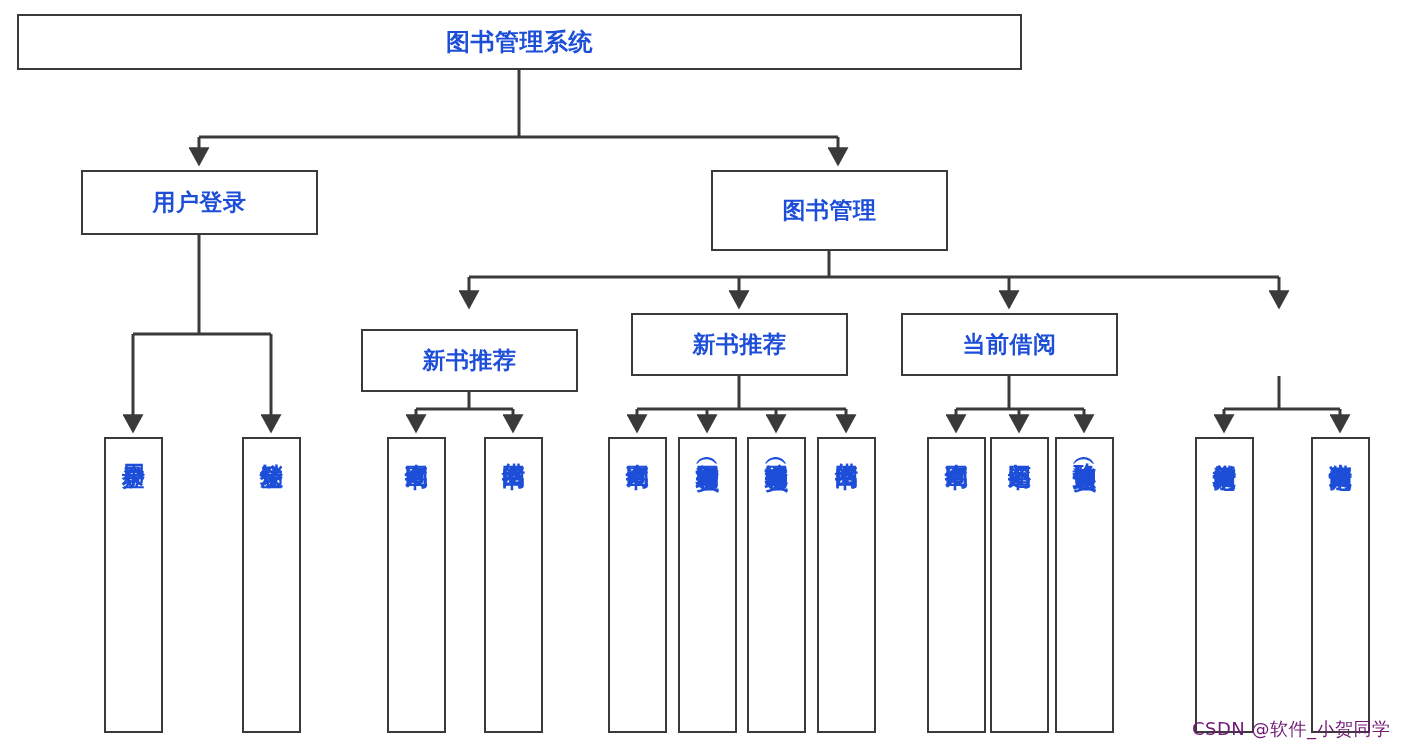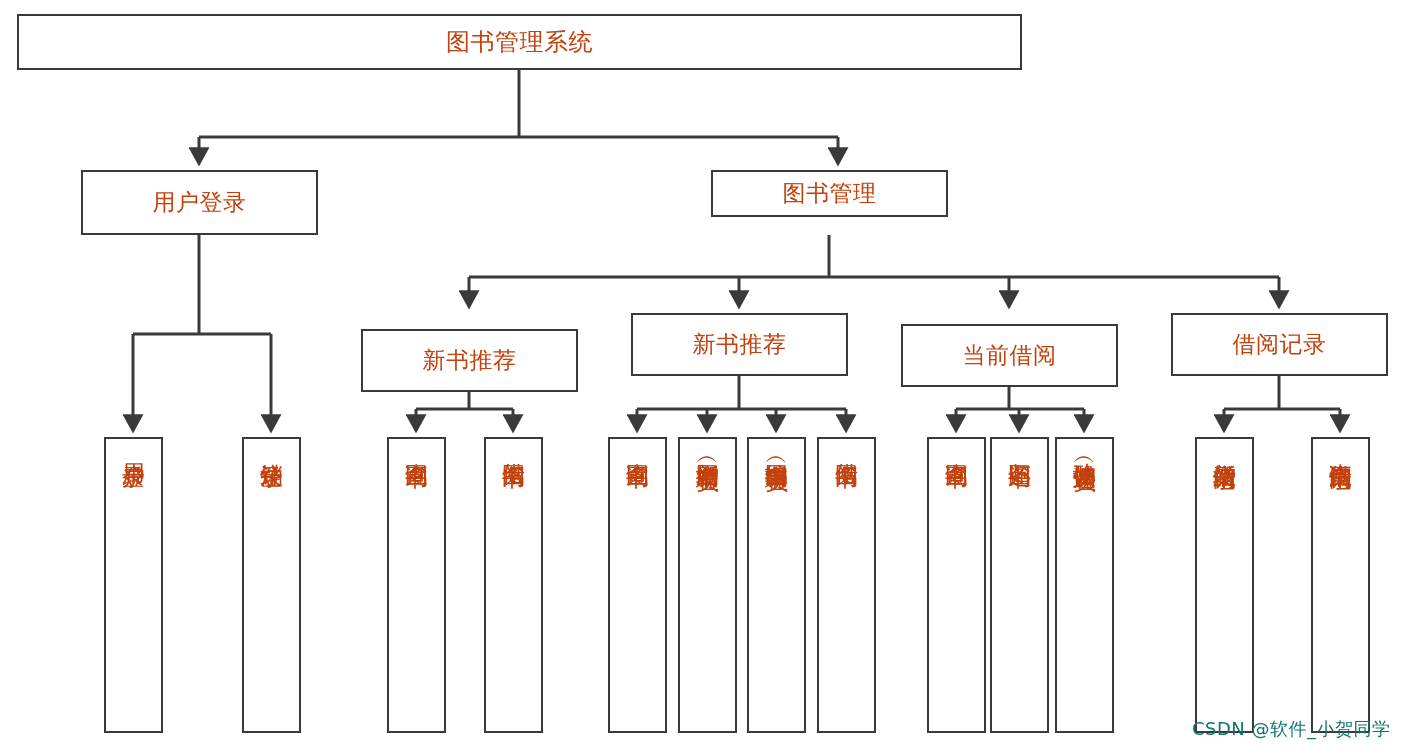--- a/index.html
+++ b/index.html
@@ -24,25 +24,26 @@
     top: 0;
     width: 1405px;
     height: 747px;
     pointer-events: none;
   }
   .node {
     position: absolute;
     box-sizing: border-box;
     border: 2.2px solid #3a3a3a;
     background: #ffffff;
-    color: #c2410c;
+    color: #1d4ed8;
     display: flex;
     align-items: center;
     justify-content: center;
     text-align: center;
+    font-weight: bold;
   }
   .node .label {
     display: block;
     line-height: 1.25;
     letter-spacing: 0.5px;
   }
   .node.horizontal .label {
     writing-mode: horizontal-tb;
     font-size: 23px;
   }
@@ -55,21 +56,21 @@
     writing-mode: vertical-rl;
     text-orientation: upright;
     font-size: 23px;
     line-height: 1.08;
     letter-spacing: 1px;
     white-space: nowrap;
   }
   #root-node .label { font-size: 24px; }
   .watermark {
     position: absolute;
-    color: #0f766e;
+    color: #701a75;
     font-size: 18px;
     letter-spacing: 0.5px;
     white-space: nowrap;
     user-select: none;
   }
 </style>
 </head>
 <body>
 
 <div id="diagram-root">
@@ -124,35 +125,32 @@
     </g>
   </svg>
 
   <div class="node horizontal" id="root-node" style="left:17px; top:14px; width:1005px; height:56px;">
     <span class="label">图书管理系统</span>
   </div>
 
   <div class="node horizontal" style="left:81px; top:170px; width:237px; height:65px;">
     <span class="label">用户登录</span>
   </div>
-  <div class="node horizontal" style="left:711px; top:170px; width:237px; height:47px;">
+  <div class="node horizontal" style="left:711px; top:170px; width:237px; height:81px;">
     <span class="label">图书管理</span>
   </div>
 
   <div class="node horizontal" style="left:361px; top:313px; width:217px; height:63px;margin-top:16px;">
     <span class="label">新书推荐</span>
   </div>
   <div class="node horizontal" style="left:631px; top:313px; width:217px; height:63px;">
     <span class="label">新书推荐</span>
   </div>
-  <div class="node horizontal" style="left:901px; top:313px; width:217px; height:63px;margin-top:11px;">
+  <div class="node horizontal" style="left:901px; top:313px; width:217px; height:63px;">
     <span class="label">当前借阅</span>
-  </div>
-  <div class="node horizontal" style="left:1171px; top:313px; width:217px; height:63px;">
-    <span class="label">借阅记录</span>
   </div>
 
   <div class="node vertical" style="left:104px; top:437px; width:59px; height:296px;">
     <span class="label">用户登录</span>
   </div>
   <div class="node vertical" style="left:242px; top:437px; width:59px; height:296px;">
     <span class="label">注销登录</span>
   </div>
 
   <div class="node vertical" style="left:387px; top:437px; width:59px; height:296px;">

